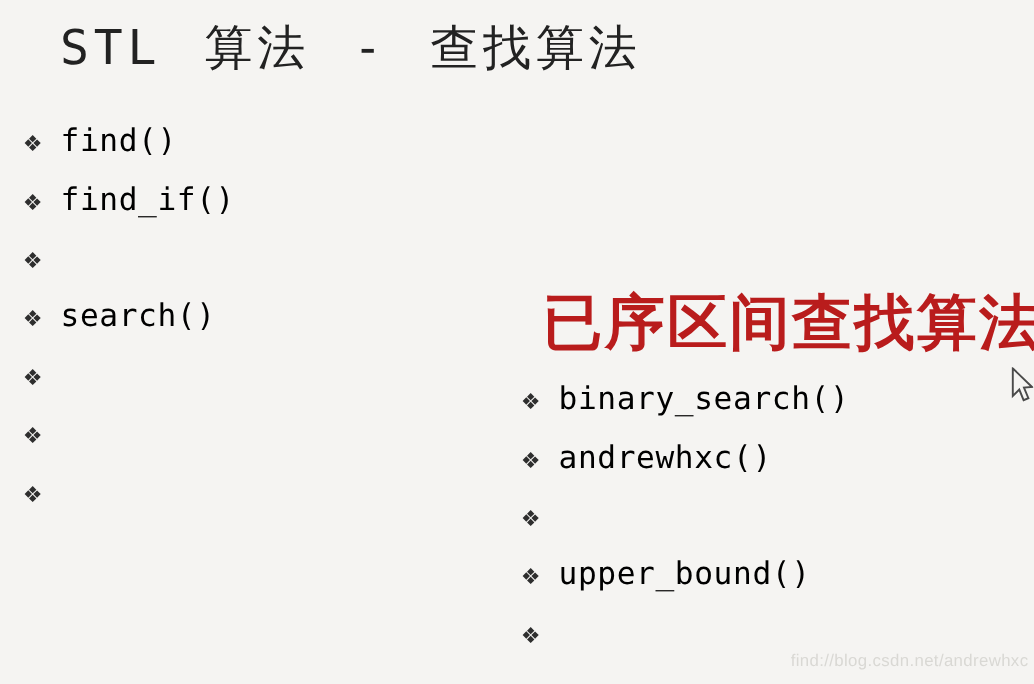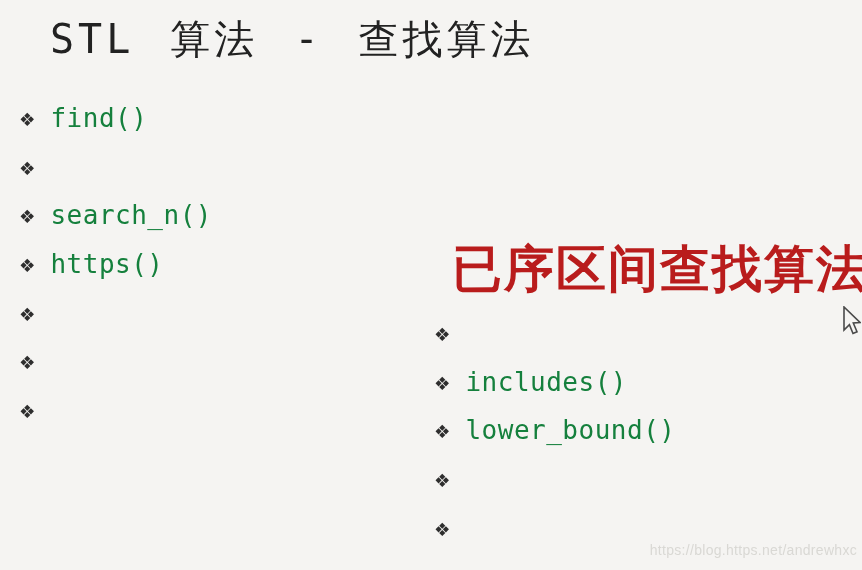--- a/index.html
+++ b/index.html
@@ -49,21 +49,21 @@
   }
   .bullet-glyph {
     font-size: 24px;
     color: #2e2e2e;
     margin-right: 16px;
     line-height: 1;
   }
   .item-label {
     font-family: "DejaVu Sans Mono", "Liberation Mono", monospace;
     font-size: 26px;
-    color: #15803d;
+    color: #000000;
     letter-spacing: 0.5px;
     text-align: center;
   }
   .section-heading {
     position: absolute;
     left: 452px;
     top: 236px;
     font-family: "Liberation Sans", "DejaVu Sans", sans-serif;
     font-size: 50px;
     font-weight: 700;
@@ -93,59 +93,60 @@
 
 <div class="page-title">STL 算法 - 查找算法</div>
 
 <ul class="bullet-list left">
   <li>
     <span class="bullet-glyph">❖</span>
     <span class="item-label">find()</span>
   </li>
   <li>
     <span class="bullet-glyph">❖</span>
+    <span class="item-label">find_if()</span>
   </li>
   <li>
     <span class="bullet-glyph">❖</span>
-    <span class="item-label">search_n()</span>
   </li>
   <li>
     <span class="bullet-glyph">❖</span>
-    <span class="item-label">https()</span>
+    <span class="item-label">search()</span>
   </li>
   <li>
     <span class="bullet-glyph">❖</span>
   </li>
   <li>
     <span class="bullet-glyph">❖</span>
   </li>
   <li>
     <span class="bullet-glyph">❖</span>
   </li>
 </ul>
 
 <div class="section-heading">已序区间查找算法</div>
 
 <ul class="bullet-list right">
   <li>
     <span class="bullet-glyph">❖</span>
+    <span class="item-label">binary_search()</span>
   </li>
   <li>
     <span class="bullet-glyph">❖</span>
-    <span class="item-label">includes()</span>
-  </li>
-  <li>
-    <span class="bullet-glyph">❖</span>
-    <span class="item-label">lower_bound()</span>
+    <span class="item-label">andrewhxc()</span>
   </li>
   <li>
     <span class="bullet-glyph">❖</span>
   </li>
   <li>
     <span class="bullet-glyph">❖</span>
+    <span class="item-label">upper_bound()</span>
+  </li>
+  <li>
+    <span class="bullet-glyph">❖</span>
   </li>
 </ul>
 
-<div class="watermark">https://blog.https.net/andrewhxc</div>
+<div class="watermark">find://blog.csdn.net/andrewhxc</div>
 
 <svg class="cursor" viewBox="0 0 20 32">
   <polygon points="3,1 3,24 8.4,18.6 12,27.5 16,25.8 12.3,17 19,16.5" fill="#f5f4f2" stroke="#4a4a4a" stroke-width="1.6" stroke-linejoin="miter"></polygon>
 </svg>
 
 </body></html>

